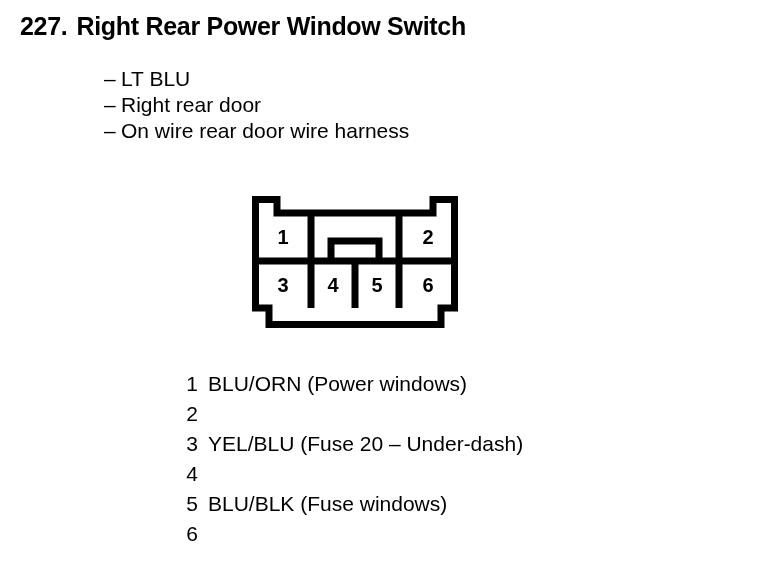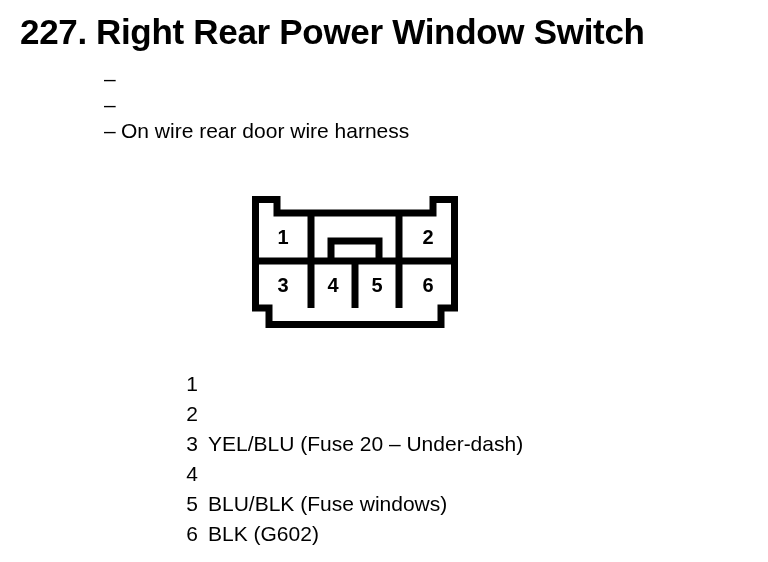--- a/index.html
+++ b/index.html
@@ -15,21 +15,21 @@
     overflow: hidden;
     font-family: "Liberation Sans", sans-serif;
     color: #000000;
   }
 
   
   .title {
     position: absolute;
     left: 20px;
     top: 13px;
-    font-size: 35px;
+    font-size: 25px;
     font-weight: bold;
     letter-spacing: -0.3px;
     white-space: nowrap;
     line-height: 1.1;
   }
   .title .num { margin-right: 9px; }
 
   
   .bullets {
     position: absolute;
@@ -86,23 +86,25 @@
 </head>
 <body>
 
 <div class="title">
   <span class="num">227.</span><span>Right Rear Power Window Switch</span>
 </div>
 
 <div class="bullets">
   <div class="bullet-row">
     <span class="bullet-dash">–</span>
+    <span>LT BLU</span>
   </div>
   <div class="bullet-row">
     <span class="bullet-dash">–</span>
+    <span>Right rear door</span>
   </div>
   <div class="bullet-row">
     <span class="bullet-dash">–</span>
     <span>On wire rear door wire harness</span>
   </div>
 </div>
 
 <div class="connector">
   <svg width="206" height="132" viewBox="0 0 206 132">
 
@@ -136,32 +138,32 @@
   <span class="pin-num" style="left:166px; top:30px;">2</span>
   <span class="pin-num" style="left:21px;  top:78px;">3</span>
   <span class="pin-num" style="left:71px;  top:78px;">4</span>
   <span class="pin-num" style="left:115px; top:78px;">5</span>
   <span class="pin-num" style="left:166px; top:78px;">6</span>
 </div>
 
 <div class="legend">
   <div class="legend-row">
     <span class="legend-num">1</span>
+    <span>BLU/ORN (Power windows)</span>
   </div>
   <div class="legend-row">
     <span class="legend-num">2</span>
   </div>
   <div class="legend-row">
     <span class="legend-num">3</span>
     <span>YEL/BLU (Fuse 20 – Under-dash)</span>
   </div>
   <div class="legend-row">
     <span class="legend-num">4</span>
   </div>
   <div class="legend-row">
     <span class="legend-num">5</span>
     <span>BLU/BLK (Fuse windows)</span>
   </div>
   <div class="legend-row">
     <span class="legend-num">6</span>
-    <span>BLK (G602)</span>
   </div>
 </div>
 
 </body></html>

